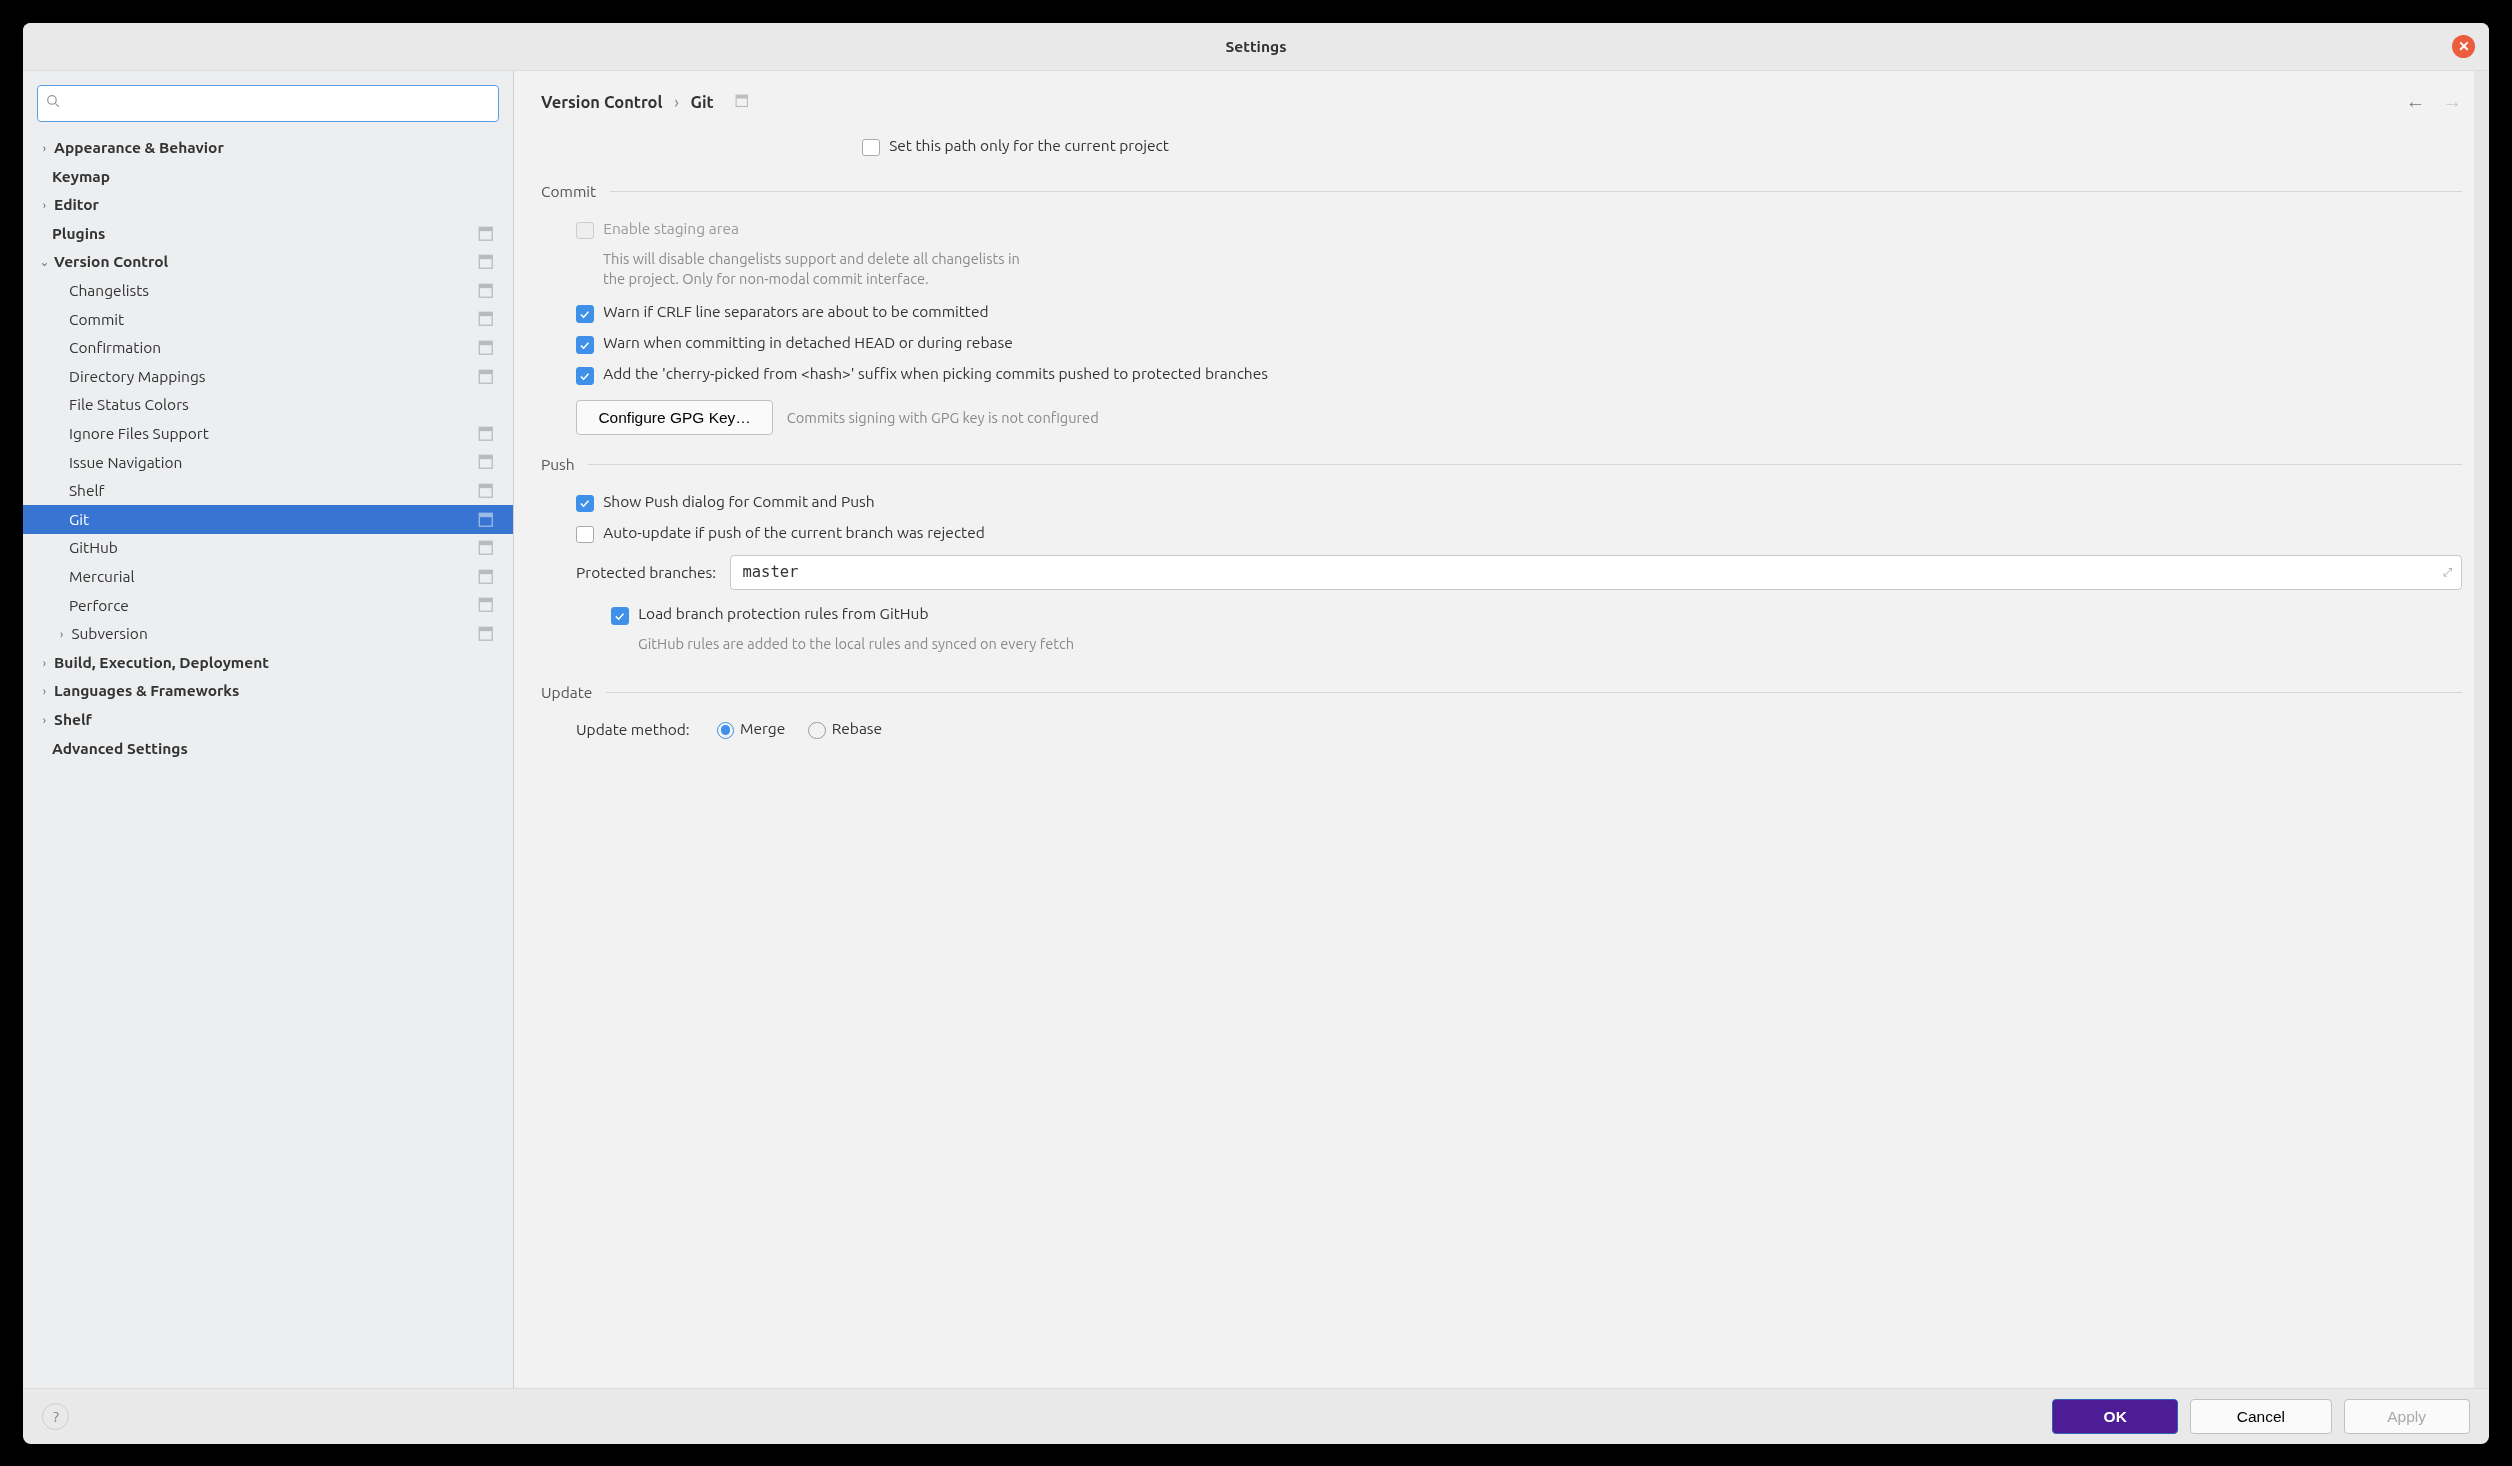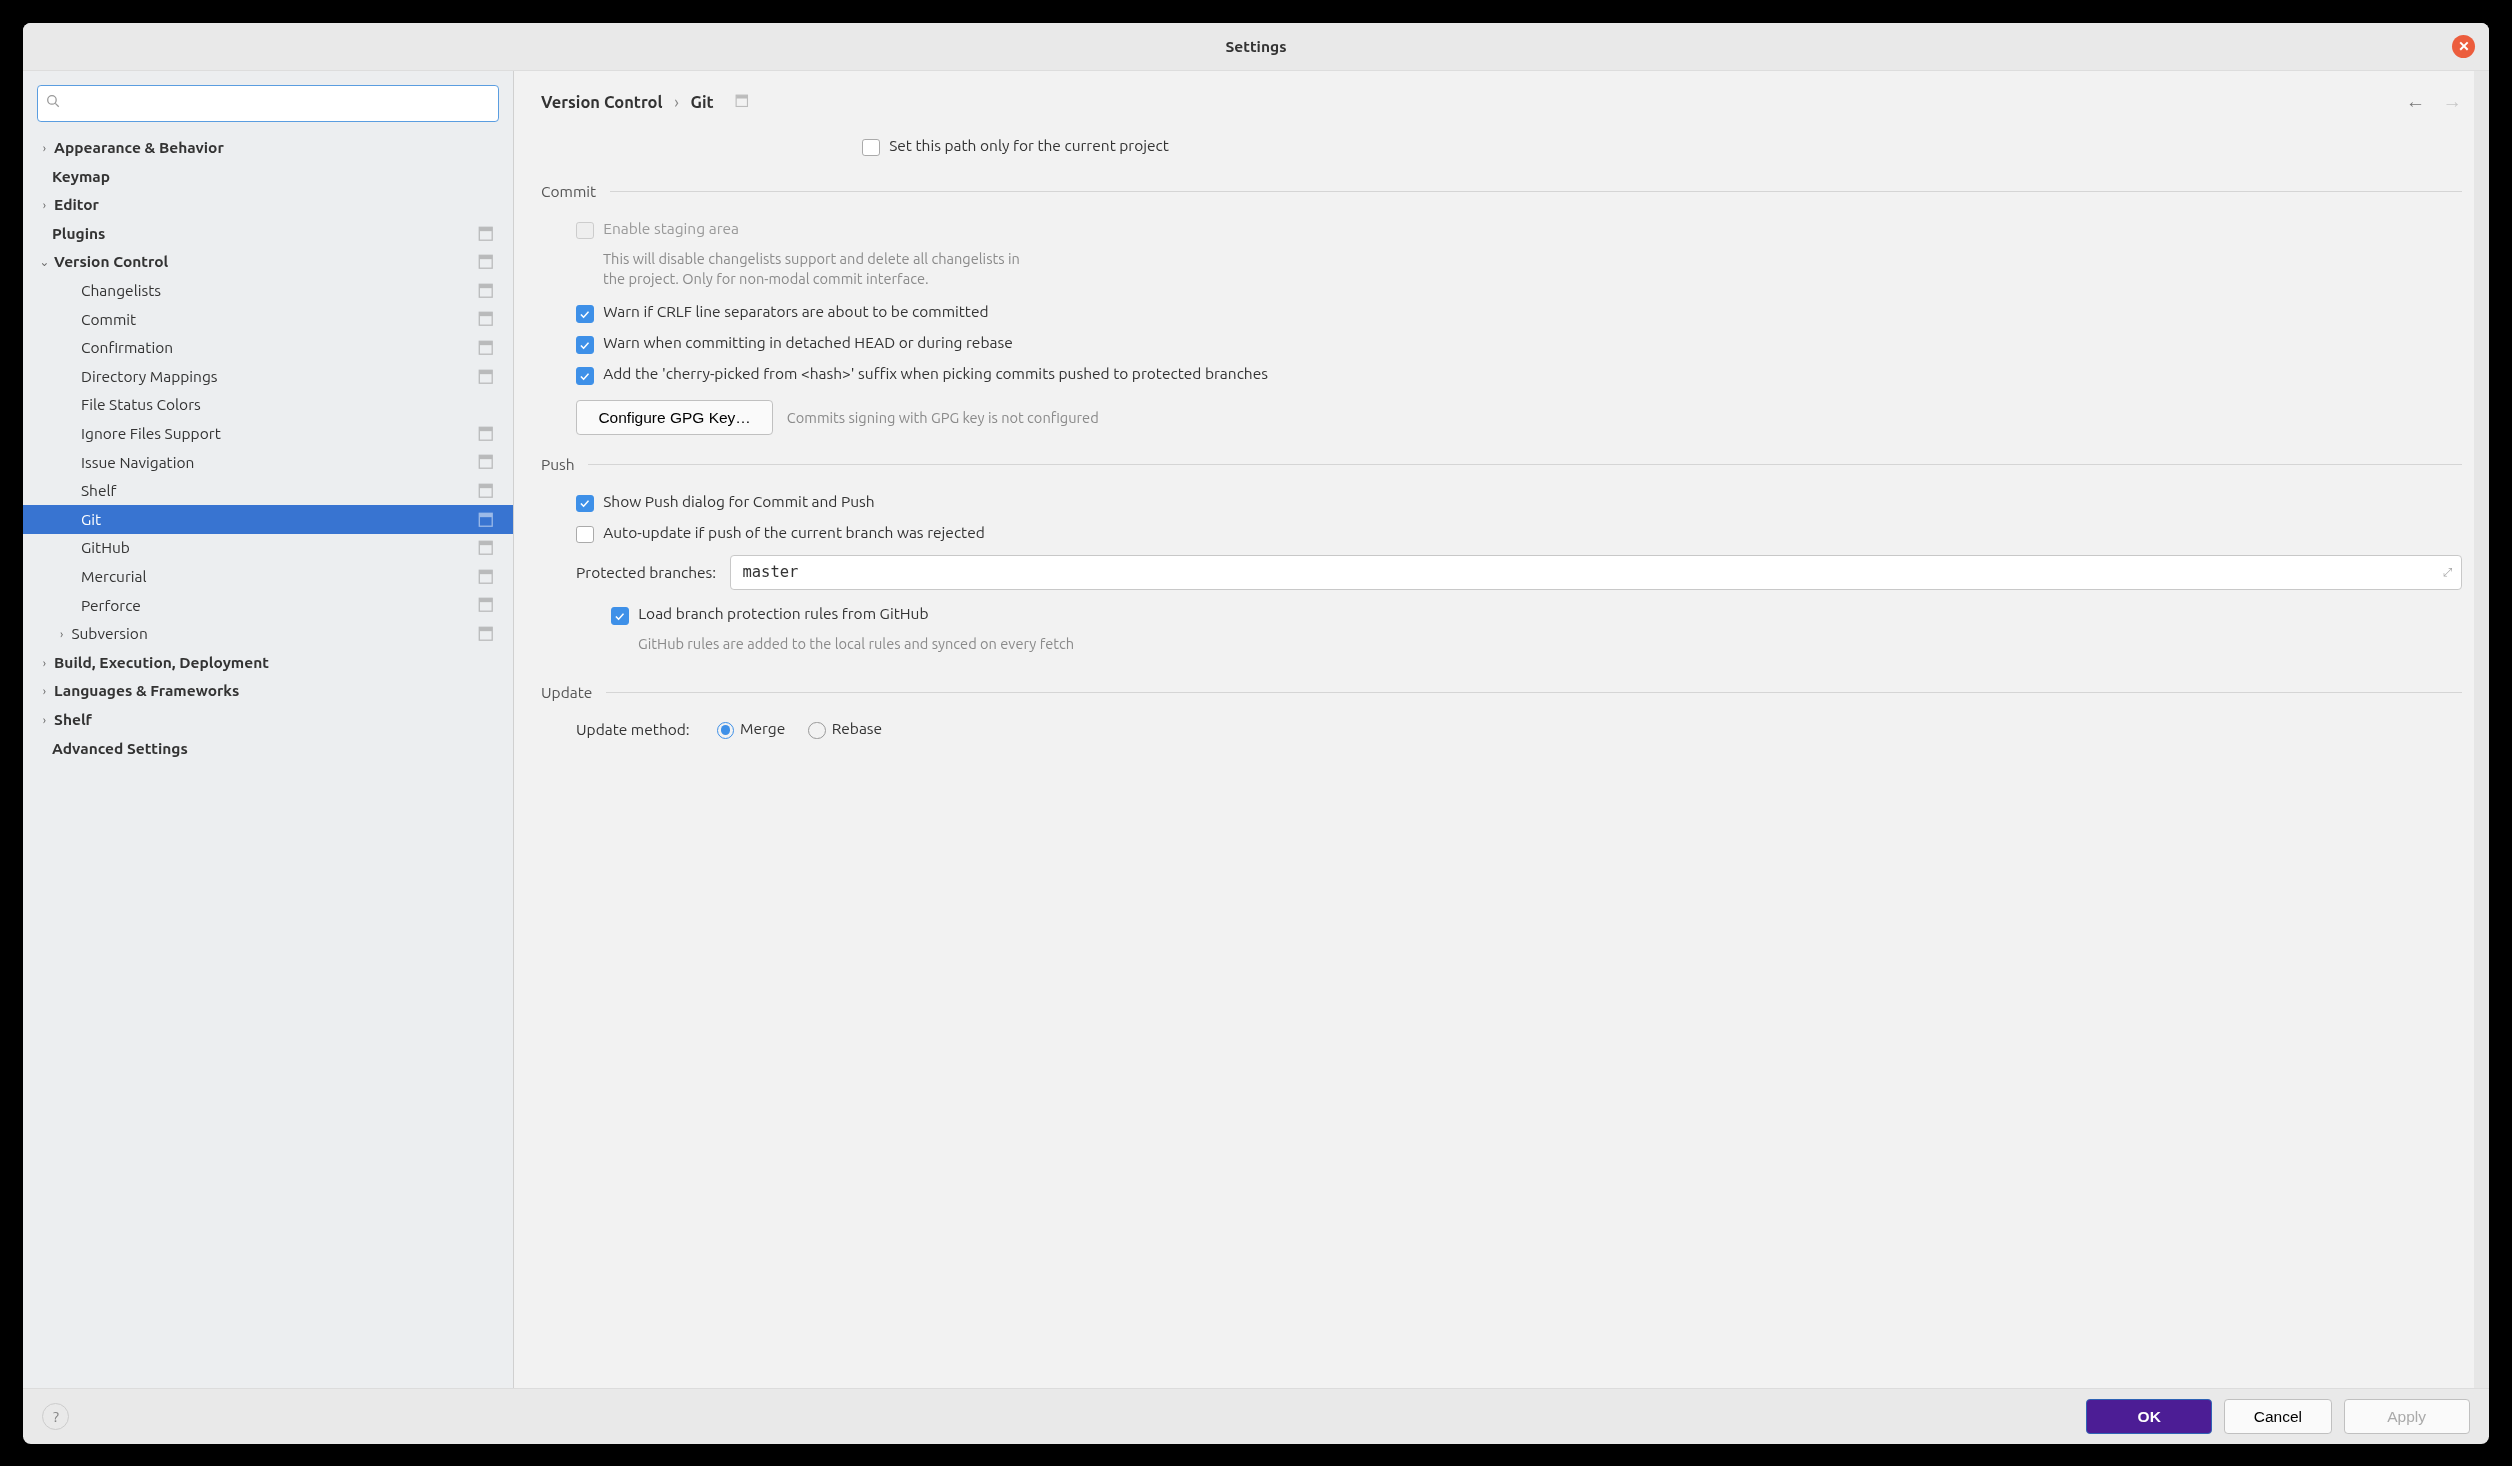--- a/index.html
+++ b/index.html
@@ -100,21 +100,21 @@
   .tree-item .chevron {
     width: 19.4px;
     text-align: center;
     color: #666;
     font-size: 11.7px;
     flex-shrink: 0;
   }
   .tree-item .label { flex: 1; }
   .tree-item.bold .label { font-weight: 700; }
   .tree-item.level1 { padding-left: 29px; }
-  .tree-item.level2 { padding-left: 58px; }
+  .tree-item.level2 { padding-left: 46px; }
   .tree-item.selected {
     background: #3874d1;
     color: #fff;
   }
   .tree-item .badge {
     width: 15.5px;
     height: 15.5px;
     margin-right: 7.8px;
     opacity: 0.5;
   }
@@ -535,17 +535,17 @@
       </div>
       <div class="vscroll"></div>
     </div>
 
   </div>
 
   <div class="footer">
     <div class="help-btn">?</div>
     <div class="footer-spacer"></div>
     <button class="btn primary" style="width:126px">OK</button>
-    <button class="btn" style="width:108px">Cancel</button>
+    <button class="btn" style="width:142px">Cancel</button>
     <button class="btn disabled" style="width:126px">Apply</button>
   </div>
 </div>
 
 
 </body></html>

